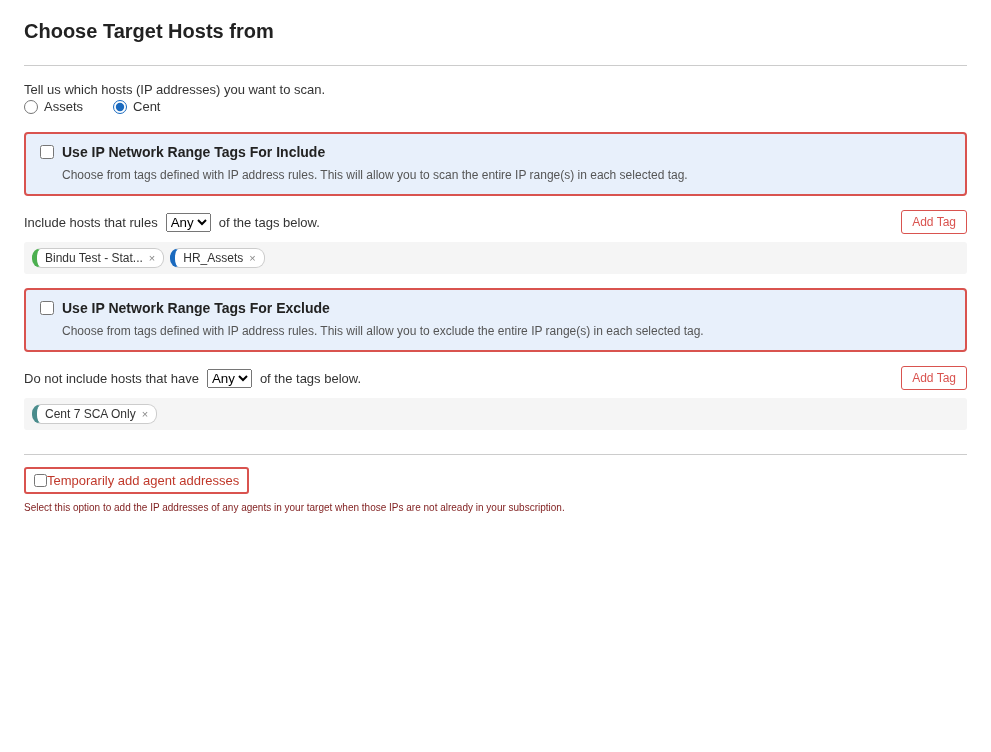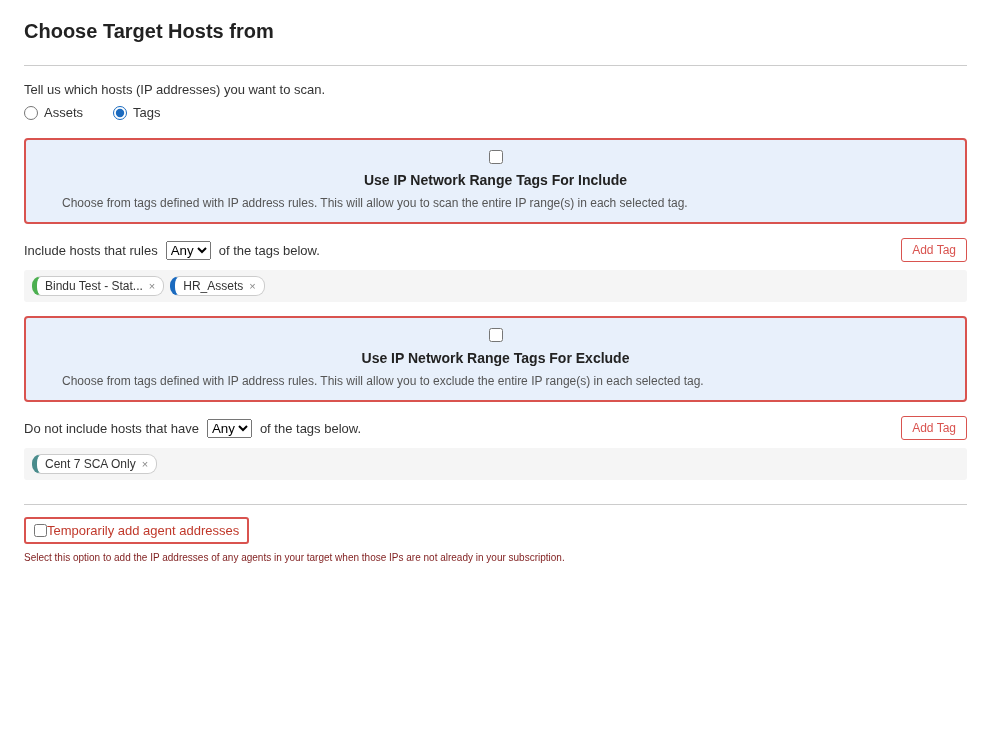--- a/index.html
+++ b/index.html
@@ -16,21 +16,21 @@
     .page-title {
       font-size: 20px;
       font-weight: bold;
       color: #222;
       padding-bottom: 22px;
       border-bottom: 1px solid #ccc;
       margin-bottom: 16px;
     }
 
     .subtitle {
-      margin-bottom: 8px;
+      margin-bottom: 2px;
       font-size: 13px;
       color: #333;
     }
 
     .radio-row {
       display: flex;
       align-items: center;
       gap: 30px;
       margin-bottom: 18px;
     }
@@ -54,21 +54,20 @@
       background: #e8f0fb;
       padding: 10px 14px;
       margin-bottom: 14px;
     }
 
     .tag-box-header {
       display: flex;
       align-items: center;
       gap: 8px;
       margin-bottom: 6px;
-      flex-direction: column;
     }
 
     .tag-box-header input[type="checkbox"] {
       width: 14px;
       height: 14px;
     }
 
     .tag-box-header label {
       font-weight: bold;
       font-size: 14px;
@@ -164,21 +163,21 @@
 
 <div class="subtitle">Tell us which hosts (IP addresses) you want to scan.</div>
 
 <div class="radio-row">
   <div class="radio-option">
     <input type="radio" name="hosttype" id="assets" style="">
     <label for="assets">Assets</label>
   </div>
   <div class="radio-option">
     <input type="radio" name="hosttype" id="tags" checked="" style="">
-    <label for="tags">Tags</label>
+    <label for="tags">Cent</label>
   </div>
 </div>
 
 <div class="tag-box-outlined">
   <div class="tag-box-header">
     <input type="checkbox" id="include-checkbox" style="">
     <label for="include-checkbox">Use IP Network Range Tags For Include</label>
   </div>
   <div class="tag-box-desc">Choose from tags defined with IP address rules. This will allow you to scan the entire IP range(s) in each selected tag.</div>
 </div>

